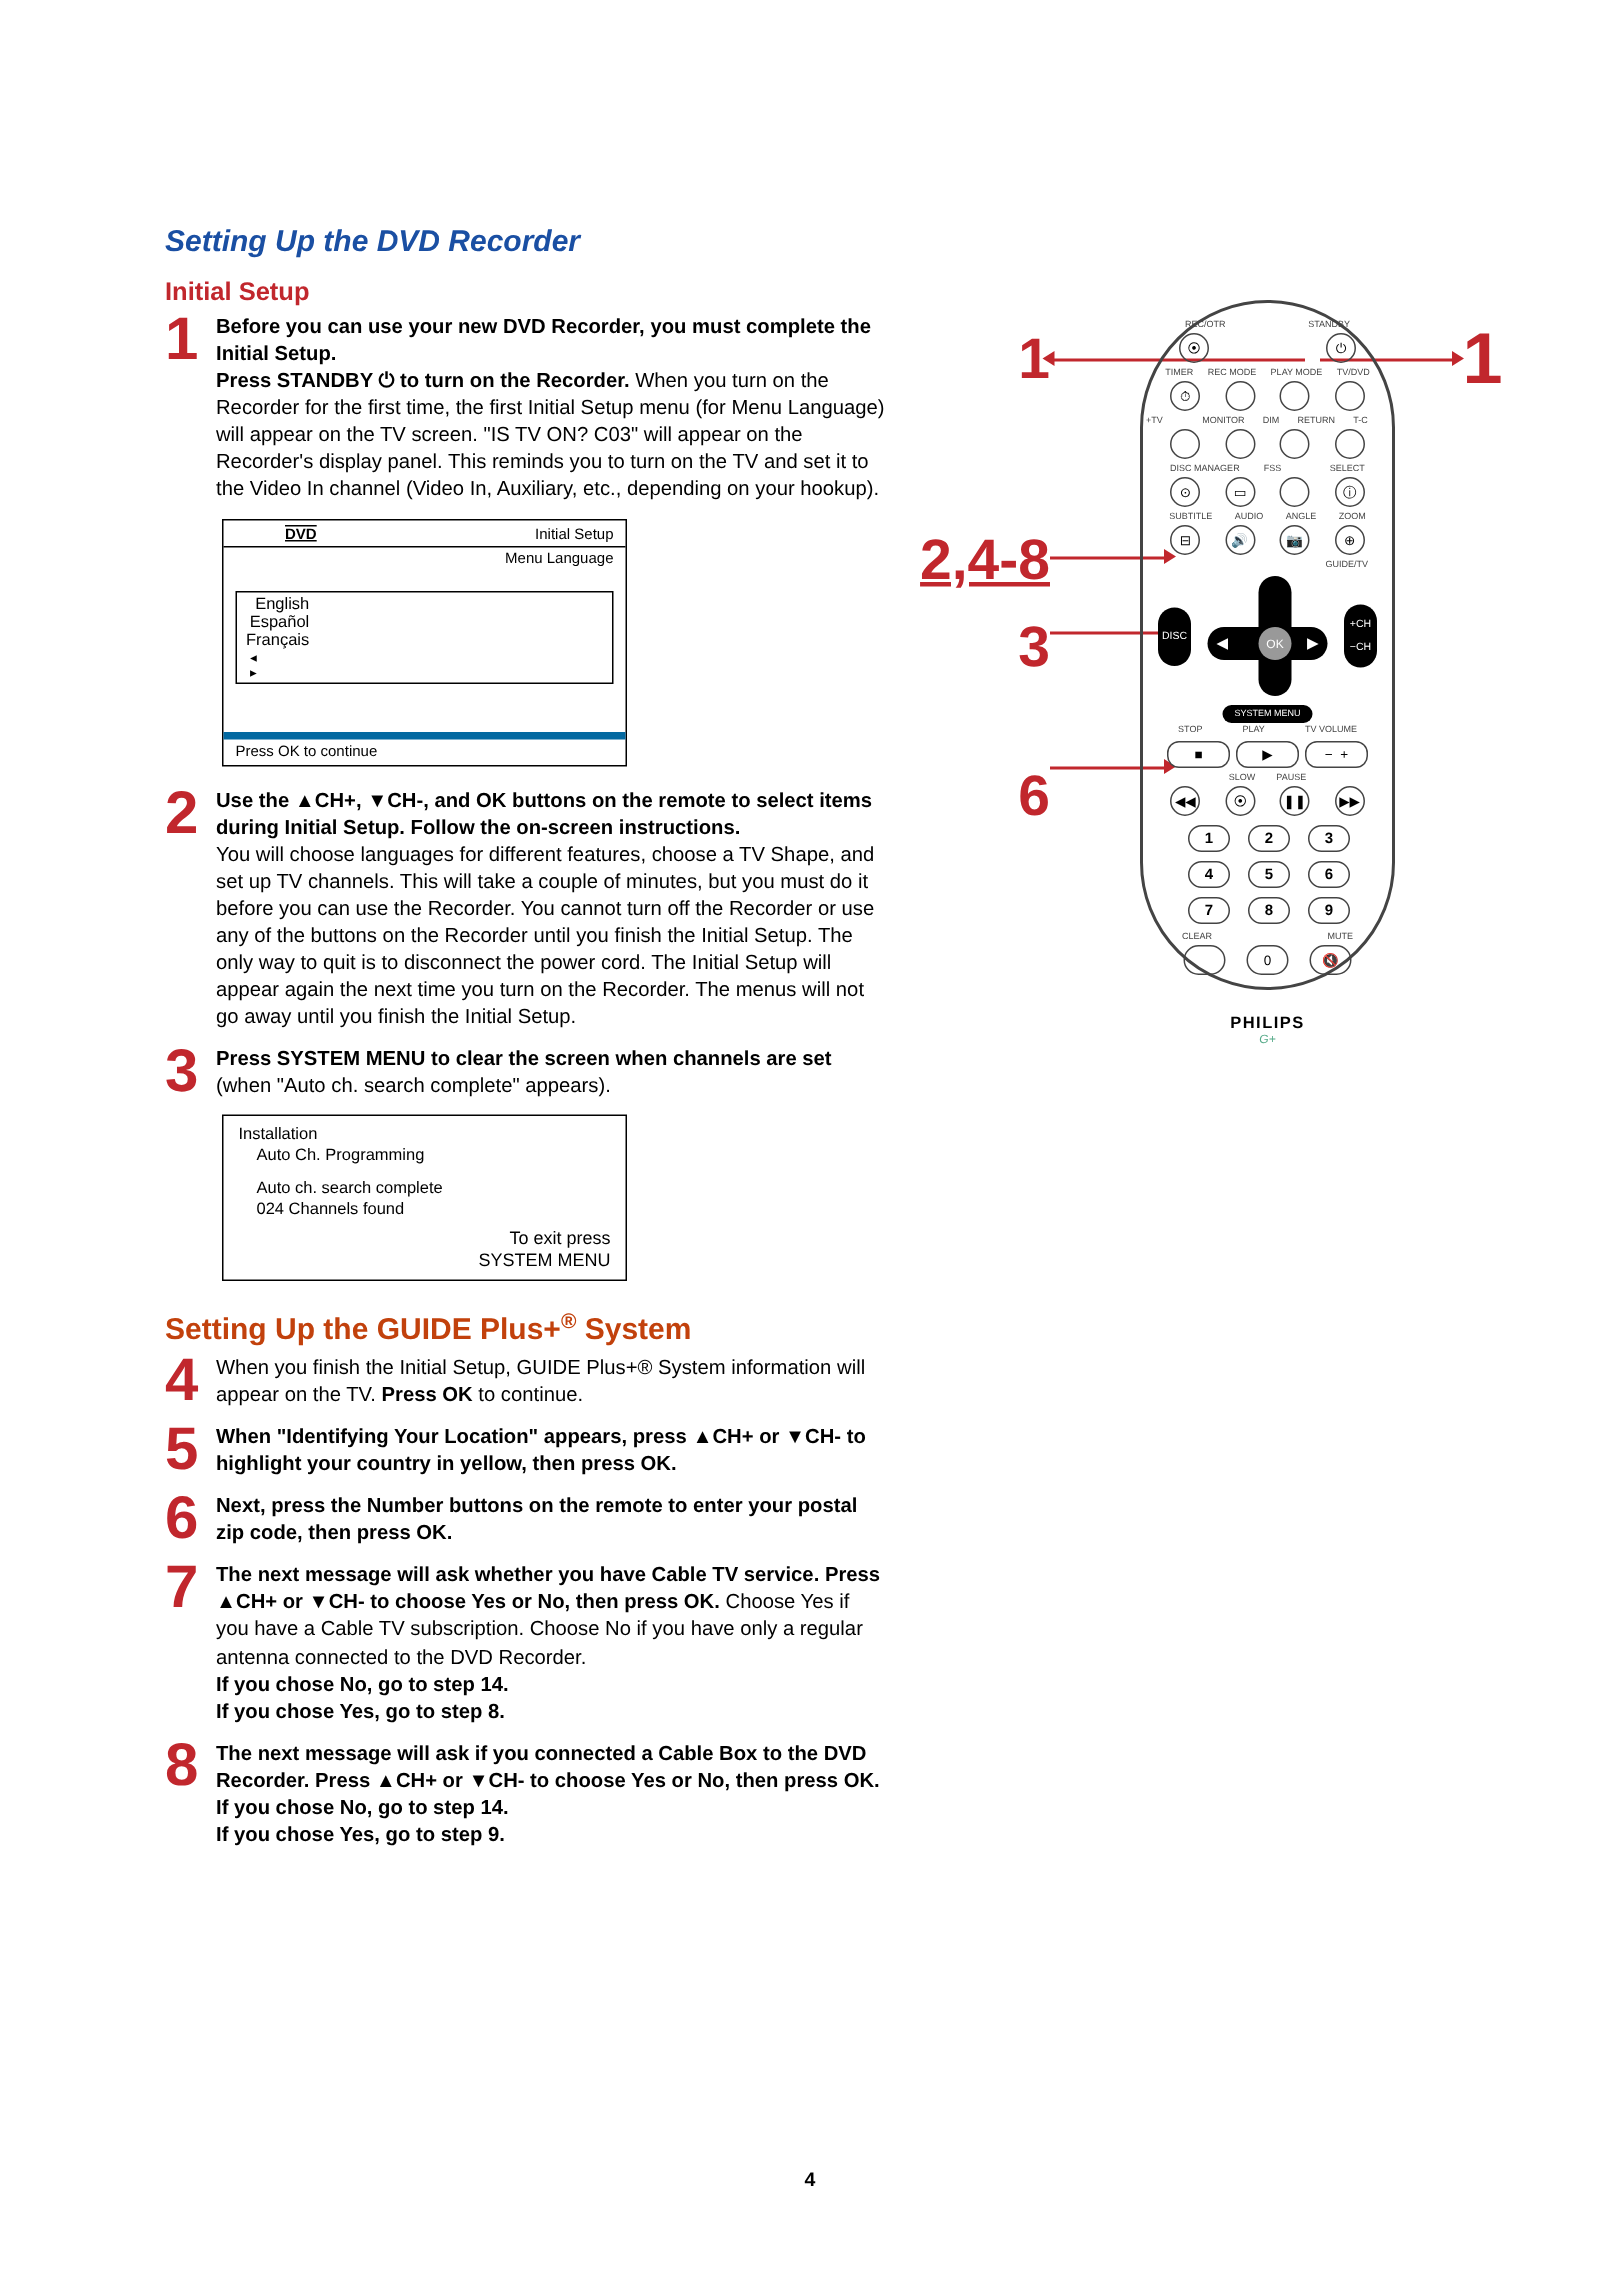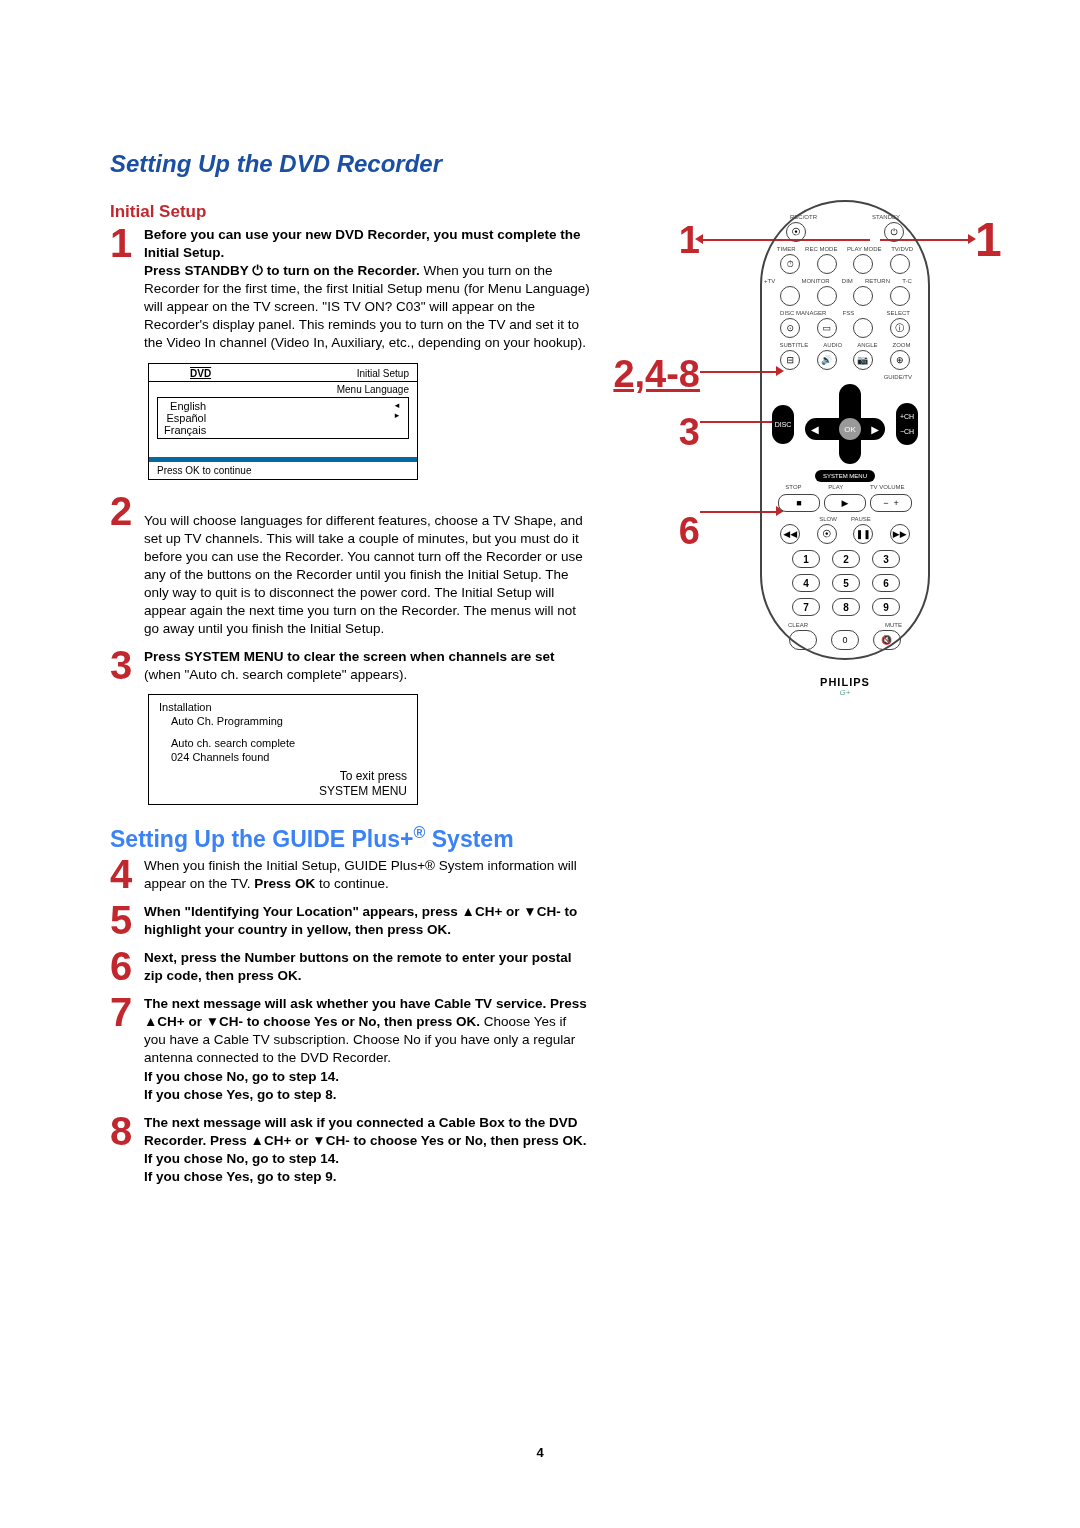--- a/index.html
+++ b/index.html
@@ -1,30 +1,30 @@
 <!DOCTYPE html>
 <html><head>
 <meta charset="utf-8">
 <style>
   @page { size: 1080px 1528px; margin: 0; }
   html, body { margin: 0; padding: 0; width: 1080px; height: 1528px; background: #fff; font-family: "Helvetica Neue", Arial, sans-serif; color: #000; }
   .page { position: relative; width: 1080px; height: 1528px; padding: 150px 110px 0 110px; box-sizing: border-box; }
-  .title { color: #1a4fa3; font-style: italic; font-weight: 700; font-size: 24px; margin: 0 0 24px 0; }
+  .title { color: #1a4fa3; font-style: italic; font-weight: 700; font-size: 20px; margin: 0 0 12px 0; }
   .subhead { color: #c1272d; font-weight: 700; font-size: 17px; margin: 0 0 4px 0; }
-  .guidehead { color: #3b82f6; font-weight: 700; font-size: 23px; margin: 18px 0 4px 0; }
+  .guidehead { color: #c2410c; font-weight: 700; font-size: 20px; margin: 18px 0 4px 0; }
   .steps { width: 480px; }
   .step { display: flex; margin-bottom: 10px; }
   .num { color: #c1272d; font-weight: 700; font-size: 40px; line-height: 34px; width: 34px; flex-shrink: 0; }
   .body { font-size: 13.5px; line-height: 1.34; }
   .body b { font-weight: 700; }
   .screen-box { border: 1px solid #000; width: 270px; margin: 6px 0 14px 38px; font-size: 11px; box-sizing: border-box; }
   .screen-box .hdr { display: flex; justify-content: space-between; padding: 4px 8px 2px 8px; font-size: 10px; }
   .screen-box .hdr .dvd { text-decoration: underline overline; font-weight: 700; padding-left: 33px; }
   .screen-box .panel { border-top: 1px solid #000; padding: 2px 8px 16px 8px; text-align: right; }
-  .screen-box .innerbox { border: 1px solid #000; margin: 2px 0; padding: 2px 6px; display: flex; justify-content: space-between; align-items: flex-start; }
+  .screen-box .innerbox { border: 1px solid #000; margin: 16px 0; padding: 2px 6px; display: flex; justify-content: space-between; align-items: flex-start; flex-direction: column; }
   .screen-box .footer { border-top: 5px solid #0369a1; padding: 3px 8px; font-size: 10px; }
   .screen-box.install { padding: 6px 10px; font-size: 11px; }
   .screen-box.install .indent { padding-left: 12px; margin: 2px 0; }
   .screen-box.install .foot { text-align: right; font-size: 12px; margin-top: 6px; line-height: 1.2; }
   .callout-nums { position: absolute; top: 220px; left: 610px; }
   .callout-nums div { color: #c1272d; font-weight: 700; font-size: 38px; text-align: right; line-height: 1.1; }
   .remote-wrap { position: absolute; top: 200px; left: 760px; }
   .remote { width: 170px; height: 460px; border: 2px solid #444; border-radius: 85px / 60px; border-top-left-radius: 85px 85px; border-top-right-radius: 85px 85px; border-bottom-left-radius: 85px 85px; border-bottom-right-radius: 85px 85px; padding: 12px 10px 10px 10px; box-sizing: border-box; position: relative; }
   .lbl-row { display: flex; justify-content: space-around; font-size: 6px; color: #444; }
   .btn-row { display: flex; justify-content: space-around; margin: 2px 0 4px 0; }
@@ -81,21 +81,21 @@
           </div>
           <div style="writing-mode:vertical-rl; font-size:9px;">◂▸</div>
         </div>
       </div>
       <div class="footer">Press OK to continue</div>
     </div>
 
     <div class="step">
       <div class="num">2</div>
       <div class="body">
-        <br>
+        <b>Use the ▲CH+, ▼CH-, and OK buttons on the remote to select items during Initial Setup. Follow the on-screen instructions.</b><br>
         <span>You will choose languages for different features, choose a TV Shape, and set up TV channels. This will take a couple of minutes, but you must do it before you can use the Recorder. You cannot turn off the Recorder or use any of the buttons on the Recorder until you finish the Initial Setup. The only way to quit is to disconnect the power cord. The Initial Setup will appear again the next time you turn on the Recorder. The menus will not go away until you finish the Initial Setup.</span>
       </div>
     </div>
 
     <div class="step">
       <div class="num">3</div>
       <div class="body">
         <b>Press SYSTEM MENU to clear the screen when channels are set</b><span> (when "Auto ch. search complete" appears).</span>
       </div>
     </div>

